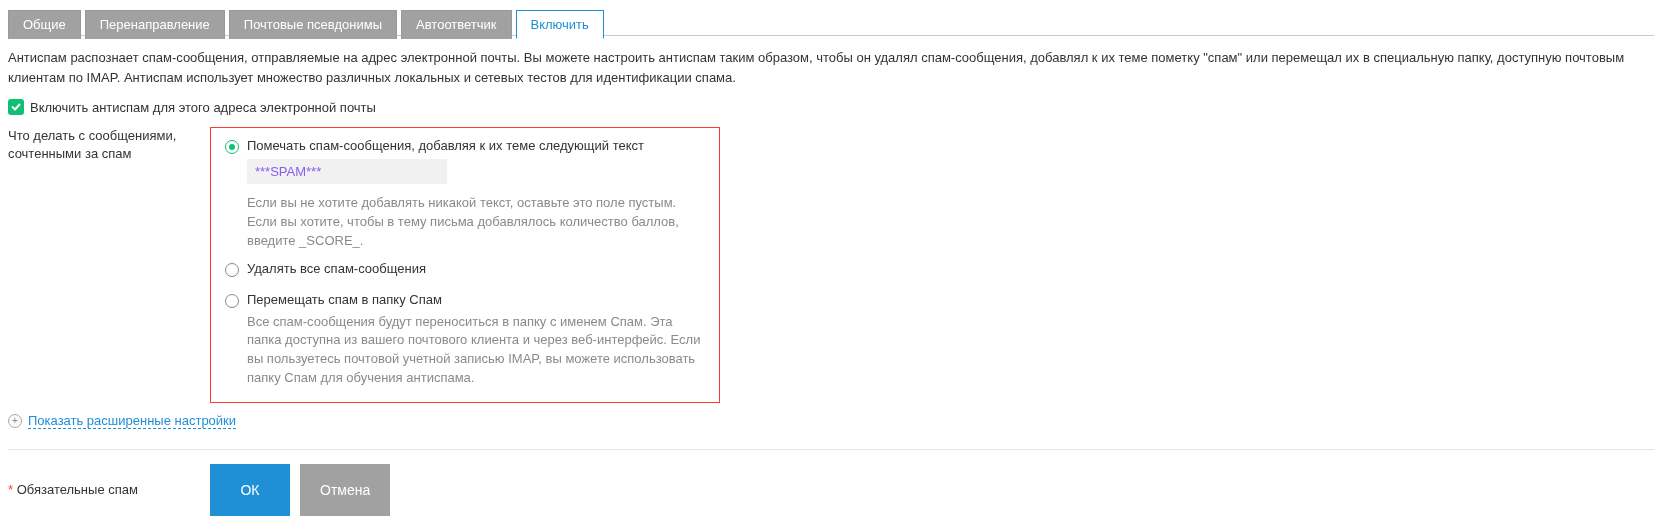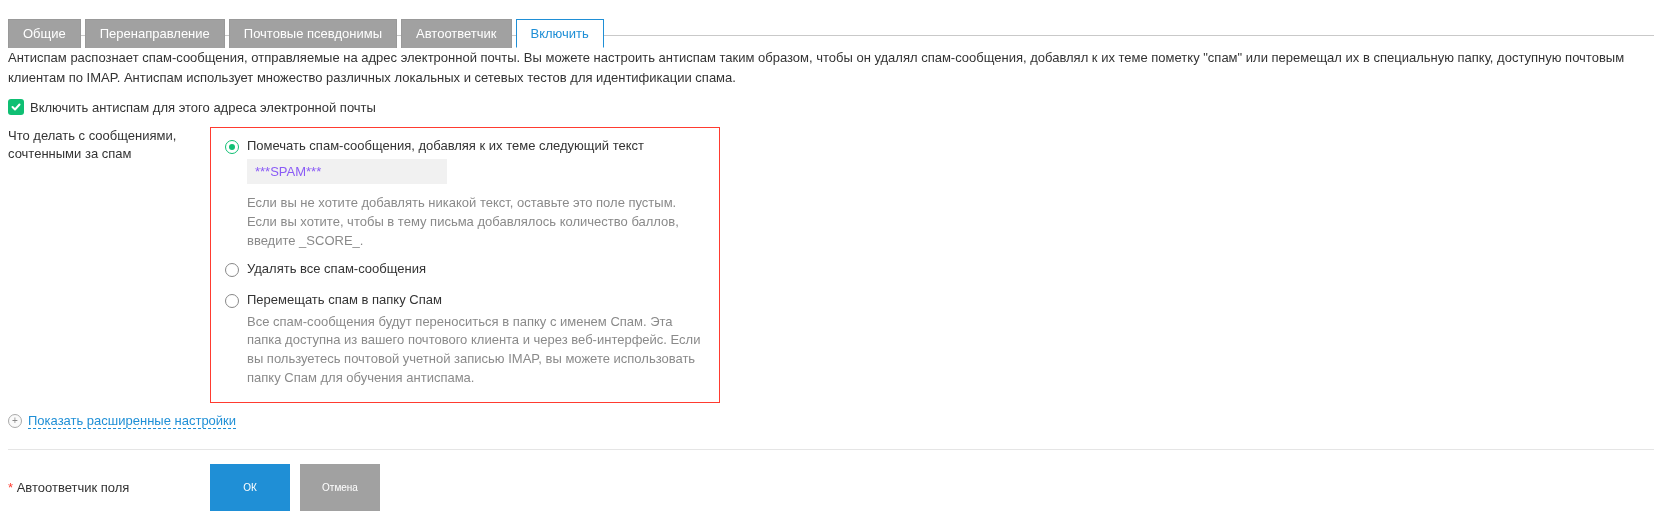--- a/index.html
+++ b/index.html
@@ -19,21 +19,21 @@
     }
     .tab {
       padding: 6px 14px;
       background: #a1a1a1;
       color: #fff;
       font-size: 13px;
       cursor: pointer;
       border: 1px solid #999;
       border-bottom: none;
       position: relative;
-      top: 13px;
+      top: 4px;
     }
     .tab.active {
       background: #fff;
       color: #1f8fd6;
       border: 1px solid #1f8fd6;
       border-bottom: 1px solid #fff;
     }
     
     .intro {
       color: #333;
@@ -156,21 +156,21 @@
       display: flex;
       align-items: center;
     }
     .req-left {
       width: 202px;
       flex-shrink: 0;
     }
     .star { color: #ff3b30; }
     .btn {
       padding: 18px 20px;
-      font-size: 10px;
+      font-size: 14px;
       border: none;
       cursor: pointer;
       color: #fff;
       min-width: 80px;
       text-align: center;
     }
     .btn.primary { background: #1f8fd6; margin-right: 10px; }
     .btn.secondary { background: #a1a1a1; }
   </style>
 </head>
@@ -229,17 +229,17 @@
 <div class="expand-row">
   <span class="plus-icon">+</span>
   <span class="link">Показать расширенные настройки</span>
 </div>
 
 <hr class="hr">
 
 <div class="footer-row">
   <div class="req-left">
     <span class="star">*</span>
-    <span>Автоответчик поля</span>
+    <span>Обязательные спам</span>
   </div>
   <button class="btn primary">ОК</button>
   <button class="btn secondary">Отмена</button>
 </div>
 
 </body></html>

